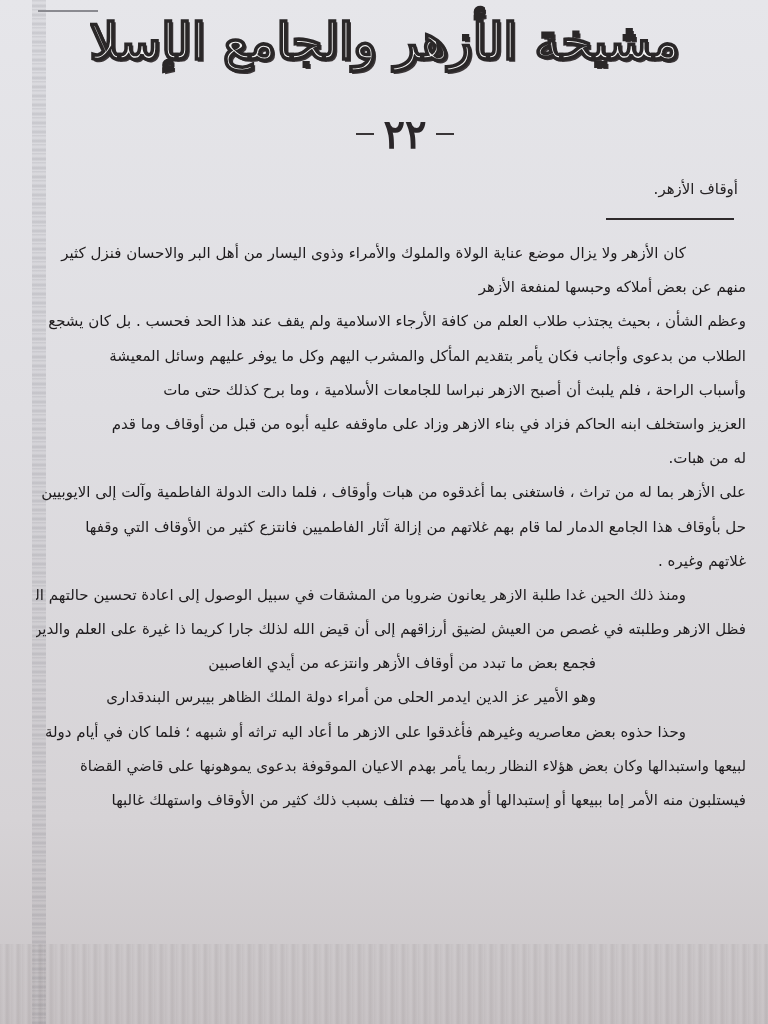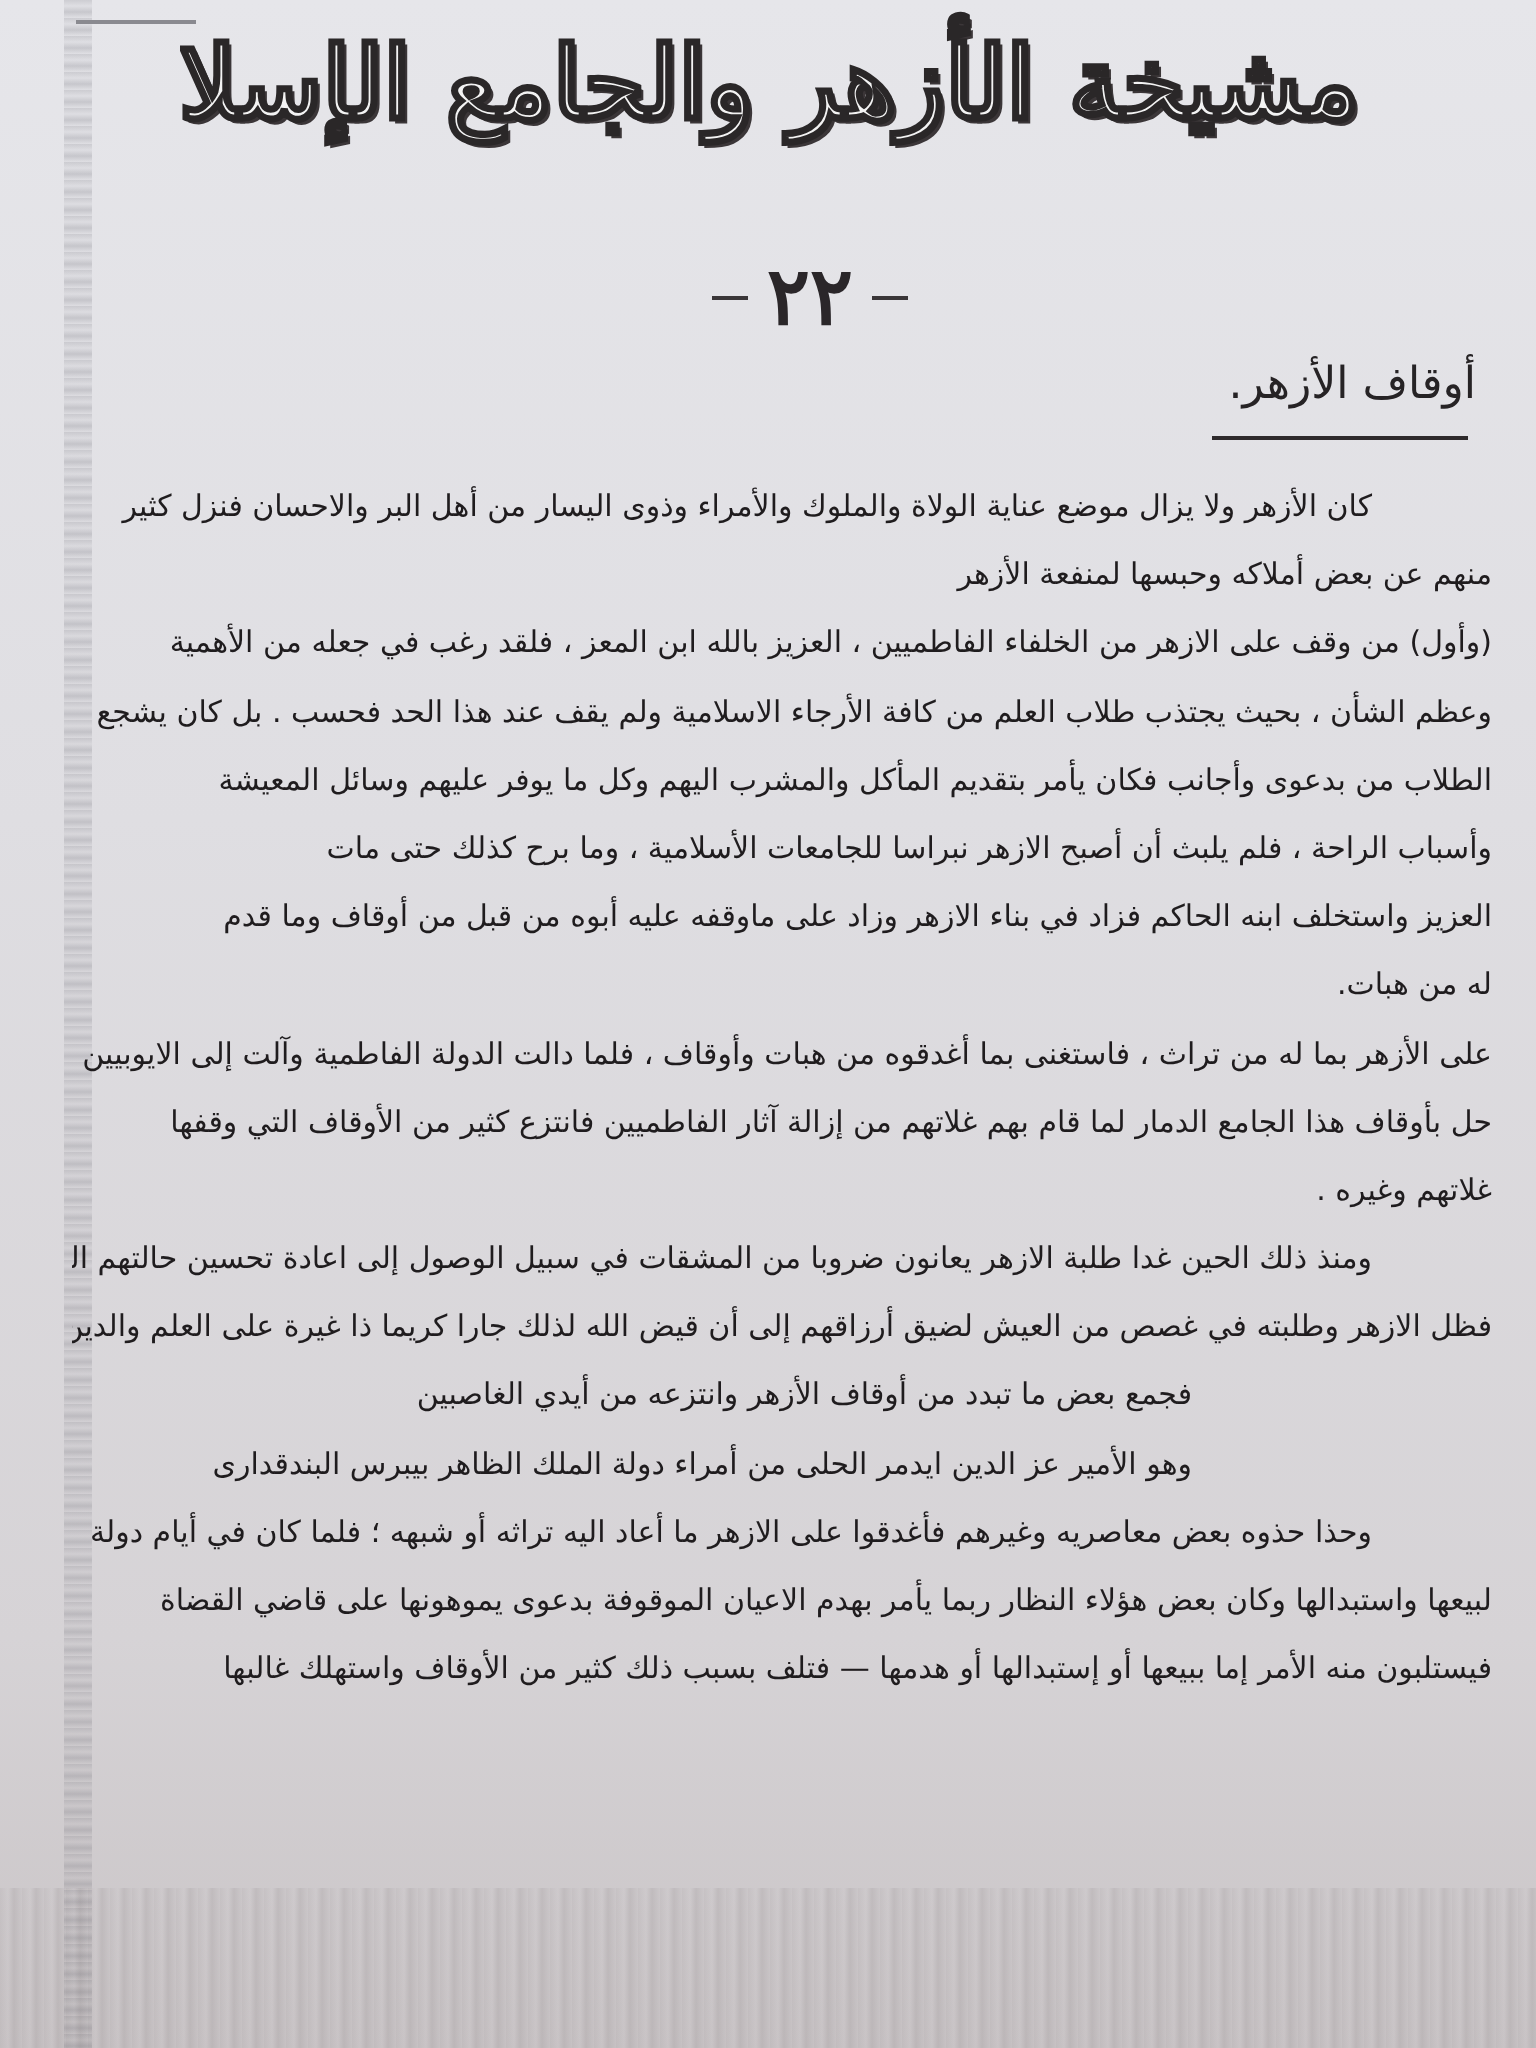--- a/index.html
+++ b/index.html
@@ -51,21 +51,21 @@
       overflow: hidden;
     }
     .masthead-rule {
       position: absolute;
       left: 38px; top: 10px;
       width: 60px; height: 2px;
       background: #8a8a90;
     }
     .page-number-wrap {
       position: absolute;
-      left: 340px; top: 127px;
+      left: 340px; top: 112px;
       width: 130px; height: 44px;
       display: flex;
       align-items: center;
       justify-content: center;
       gap: 10px;
     }
     .page-number-wrap .dash {
       width: 18px; height: 2px;
       background: #3a3638;
     }
@@ -77,21 +77,21 @@
       direction: rtl;
       line-height: 40px;
     }
     .section-title {
       position: absolute;
       right: 30px; top: 180px;
       width: 140px;
       direction: rtl;
       text-align: right;
       font-family: "DejaVu Sans", sans-serif;
-      font-size: 22px;
+      font-size: 15px;
       color: #262325;
     }
     .section-underline {
       position: absolute;
       left: 606px; top: 218px;
       width: 128px; height: 2px;
       background: #2e2a2c;
     }
     .body-text {
       position: absolute;
@@ -136,21 +136,20 @@
   </div>
 
   <div class="section-title">أوقاف الأزهر.</div>
   <div class="section-underline"></div>
 
   <div class="body-text">
 
     <div class="line indent">كان الأزهر ولا يزال موضع عناية الولاة والملوك والأمراء وذوى اليسار من أهل البر والاحسان فنزل كثير</div>
     <div class="line">منهم عن بعض أملاكه وحبسها لمنفعة الأزهر</div>
 
-    <div class="line">(وأول) من وقف على الازهر من الخلفاء الفاطميين ، العزيز بالله ابن المعز ، فلقد رغب في جعله من الأهمية</div>
     <div class="line">وعظم الشأن ، بحيث يجتذب طلاب العلم من كافة الأرجاء الاسلامية ولم يقف عند هذا الحد فحسب . بل كان يشجع</div>
     <div class="line">الطلاب من بدعوى وأجانب فكان يأمر بتقديم المأكل والمشرب اليهم وكل ما يوفر عليهم وسائل المعيشة</div>
     <div class="line">وأسباب الراحة ، فلم يلبث أن أصبح الازهر نبراسا للجامعات الأسلامية ، وما برح كذلك حتى مات</div>
     <div class="line">العزيز واستخلف ابنه الحاكم فزاد في بناء الازهر وزاد على ماوقفه عليه أبوه من قبل من أوقاف وما قدم</div>
     <div class="line">له من هبات.</div>
 
     <div class="line">على الأزهر بما له من تراث ، فاستغنى بما أغدقوه من هبات وأوقاف ، فلما دالت الدولة الفاطمية وآلت إلى الايوبيين</div>
     <div class="line">حل بأوقاف هذا الجامع الدمار لما قام بهم غلاتهم من إزالة آثار الفاطميين فانتزع كثير من الأوقاف التي وقفها</div>
     <div class="line">غلاتهم وغيره .</div>
 

